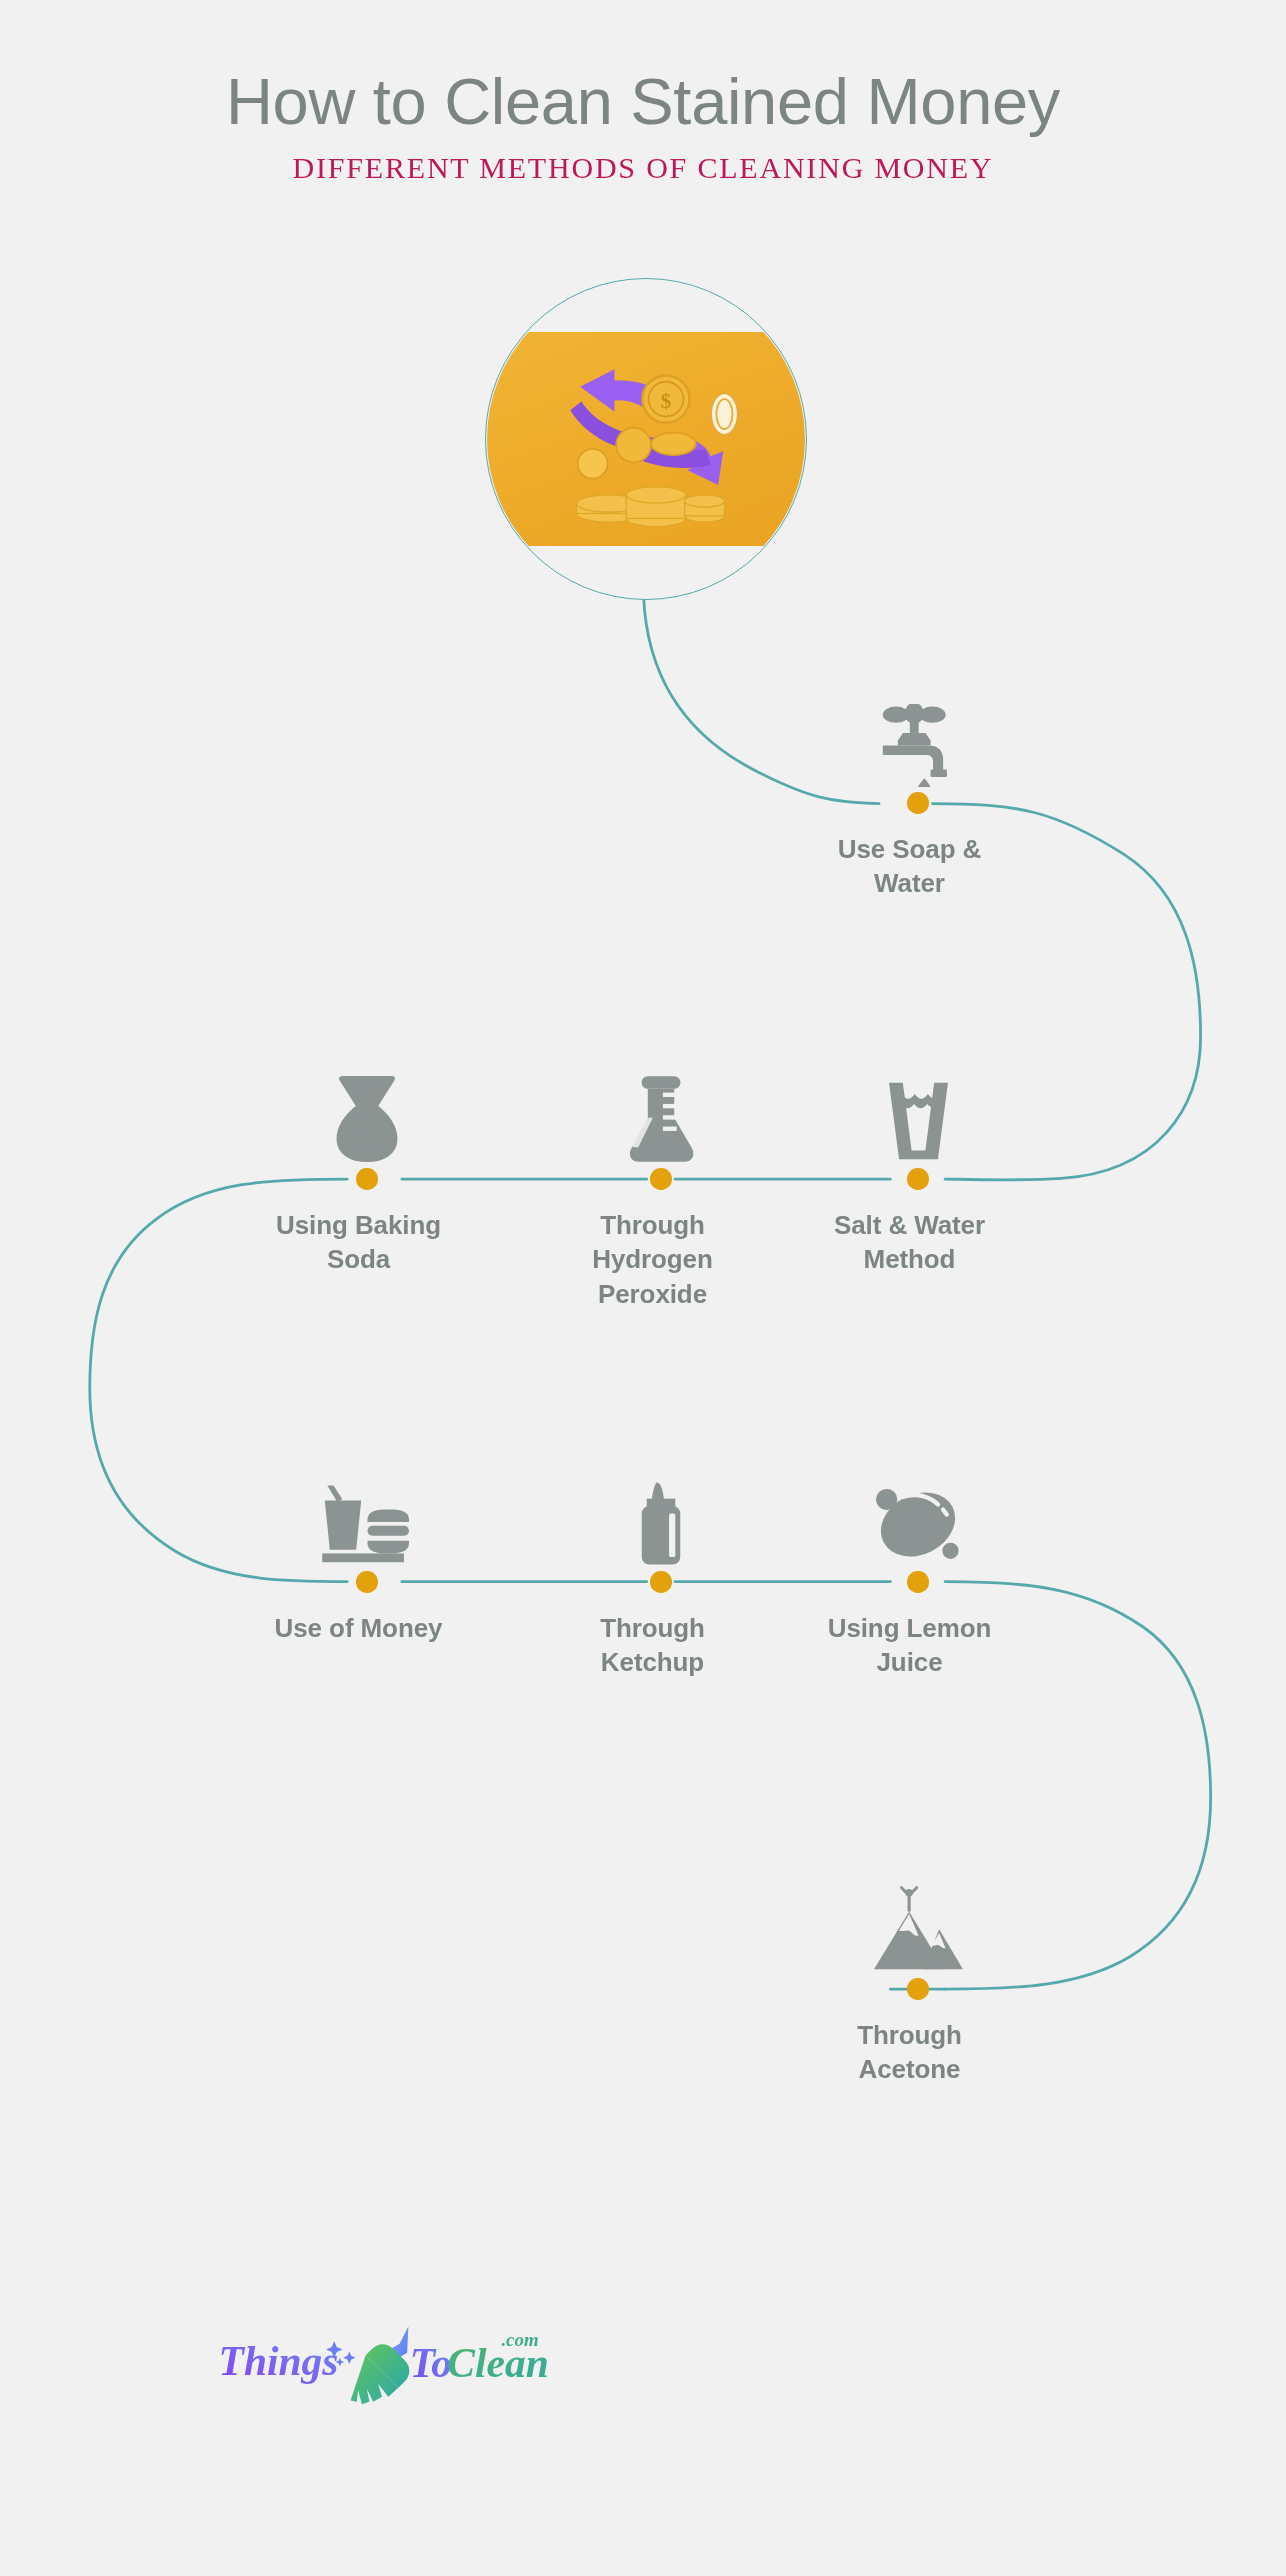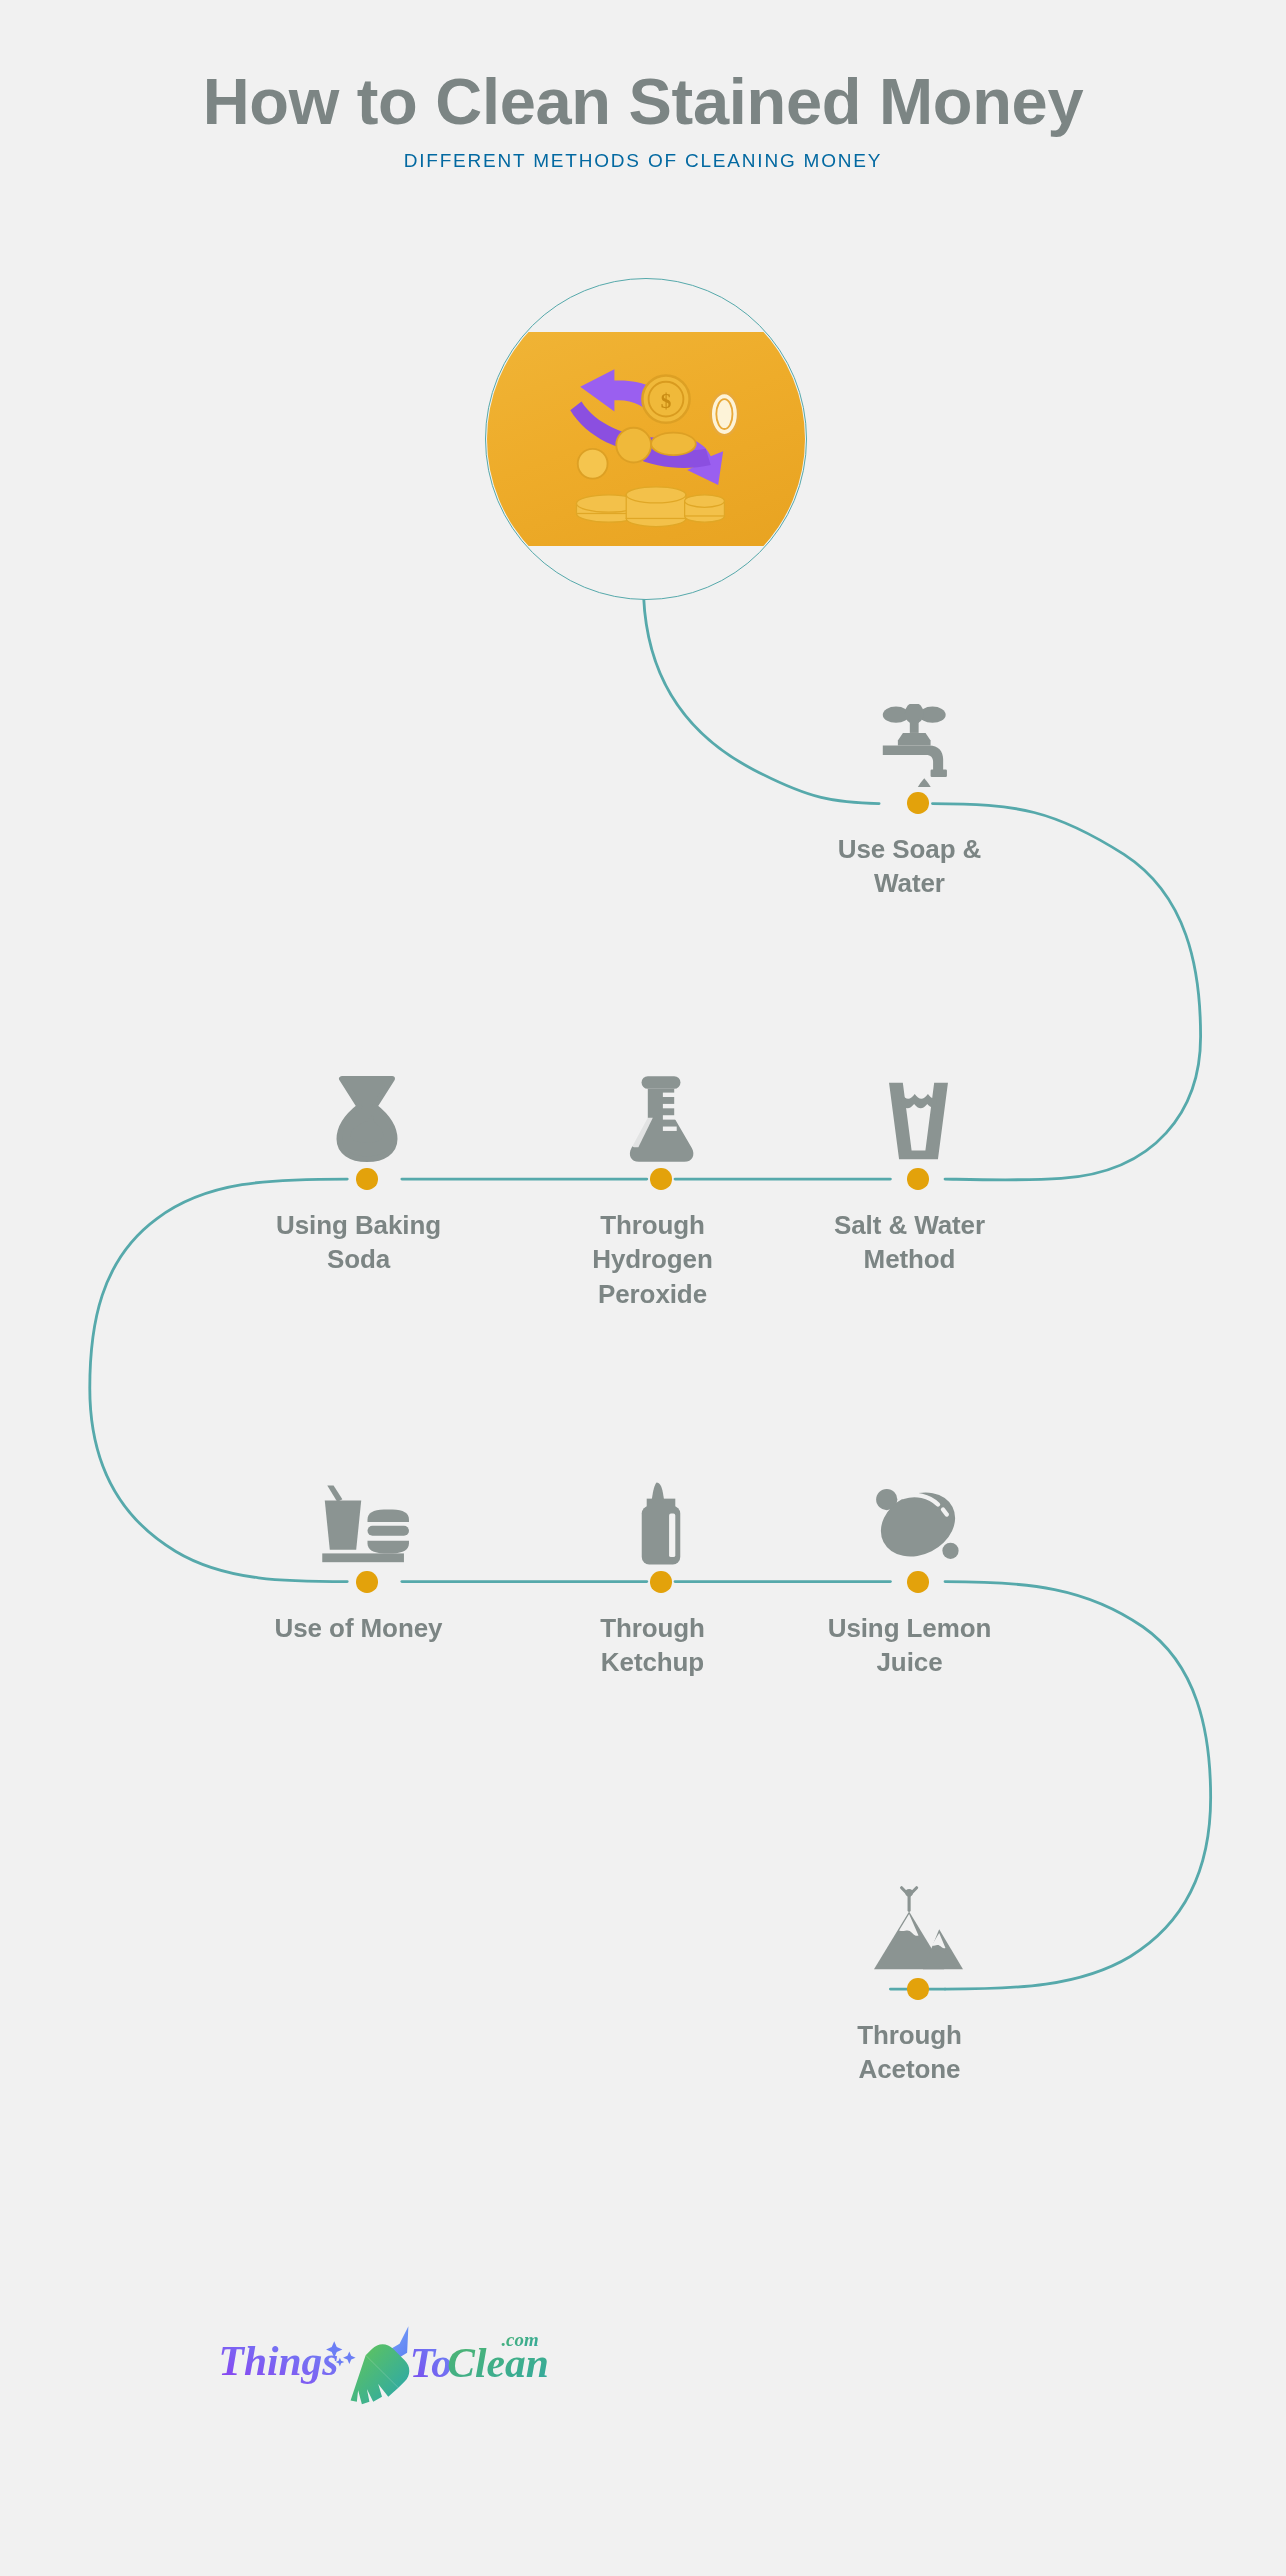--- a/index.html
+++ b/index.html
@@ -9,26 +9,26 @@
     font-family:"Liberation Sans", sans-serif;
     position:relative;
     overflow:hidden;
     -webkit-font-smoothing:antialiased;
   }
   #stage{position:absolute;inset:0;width:1286px;height:2576px;}
 
   
   .header{position:absolute;left:0;right:0;top:68px;text-align:center;}
   .title{
-    font-size:65px;line-height:1.05;font-weight:700;color:#7c8584;
+    font-size:65px;line-height:1.05;font-weight:400;color:#7c8584;
     letter-spacing:-0.3px;margin:0;
   }
   .subtitle{
-    font-size:19px;line-height:1.2;font-weight:400;color:#0369a1;
-    letter-spacing:1.8px;margin:14px 0 0 0;
+    font-size:30px;line-height:1.2;font-weight:400;color:#be185d;
+    letter-spacing:1.8px;margin:14px 0 0 0;font-family:Liberation Serif, serif;
   }
 
   
   #path-layer{position:absolute;left:0;top:0;width:1286px;height:2576px;}
 
   
   .hero{
     position:absolute;left:485px;top:278px;width:322px;height:322px;
   }
   .hero-ring{

